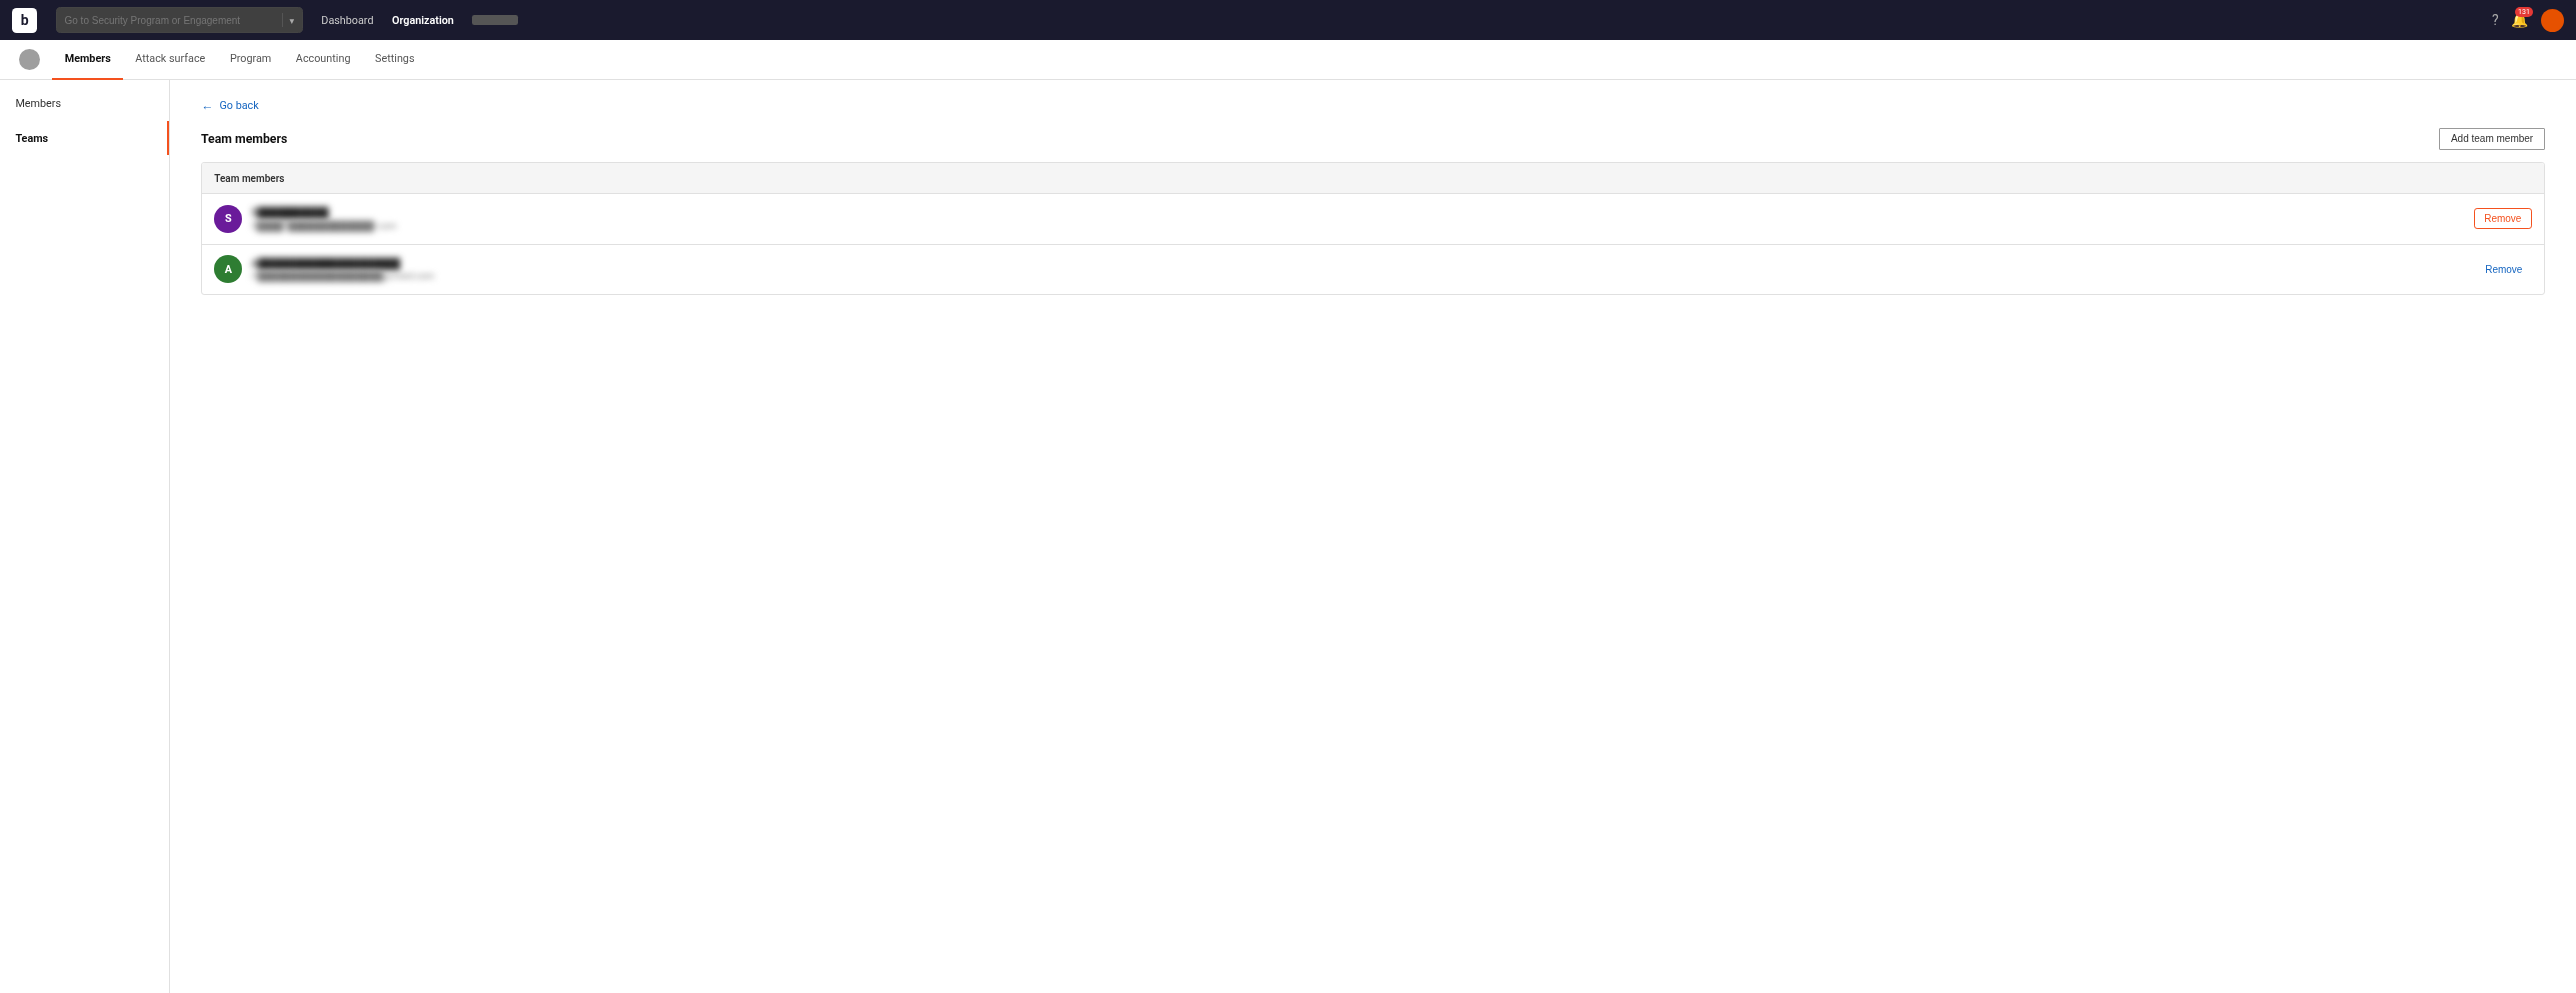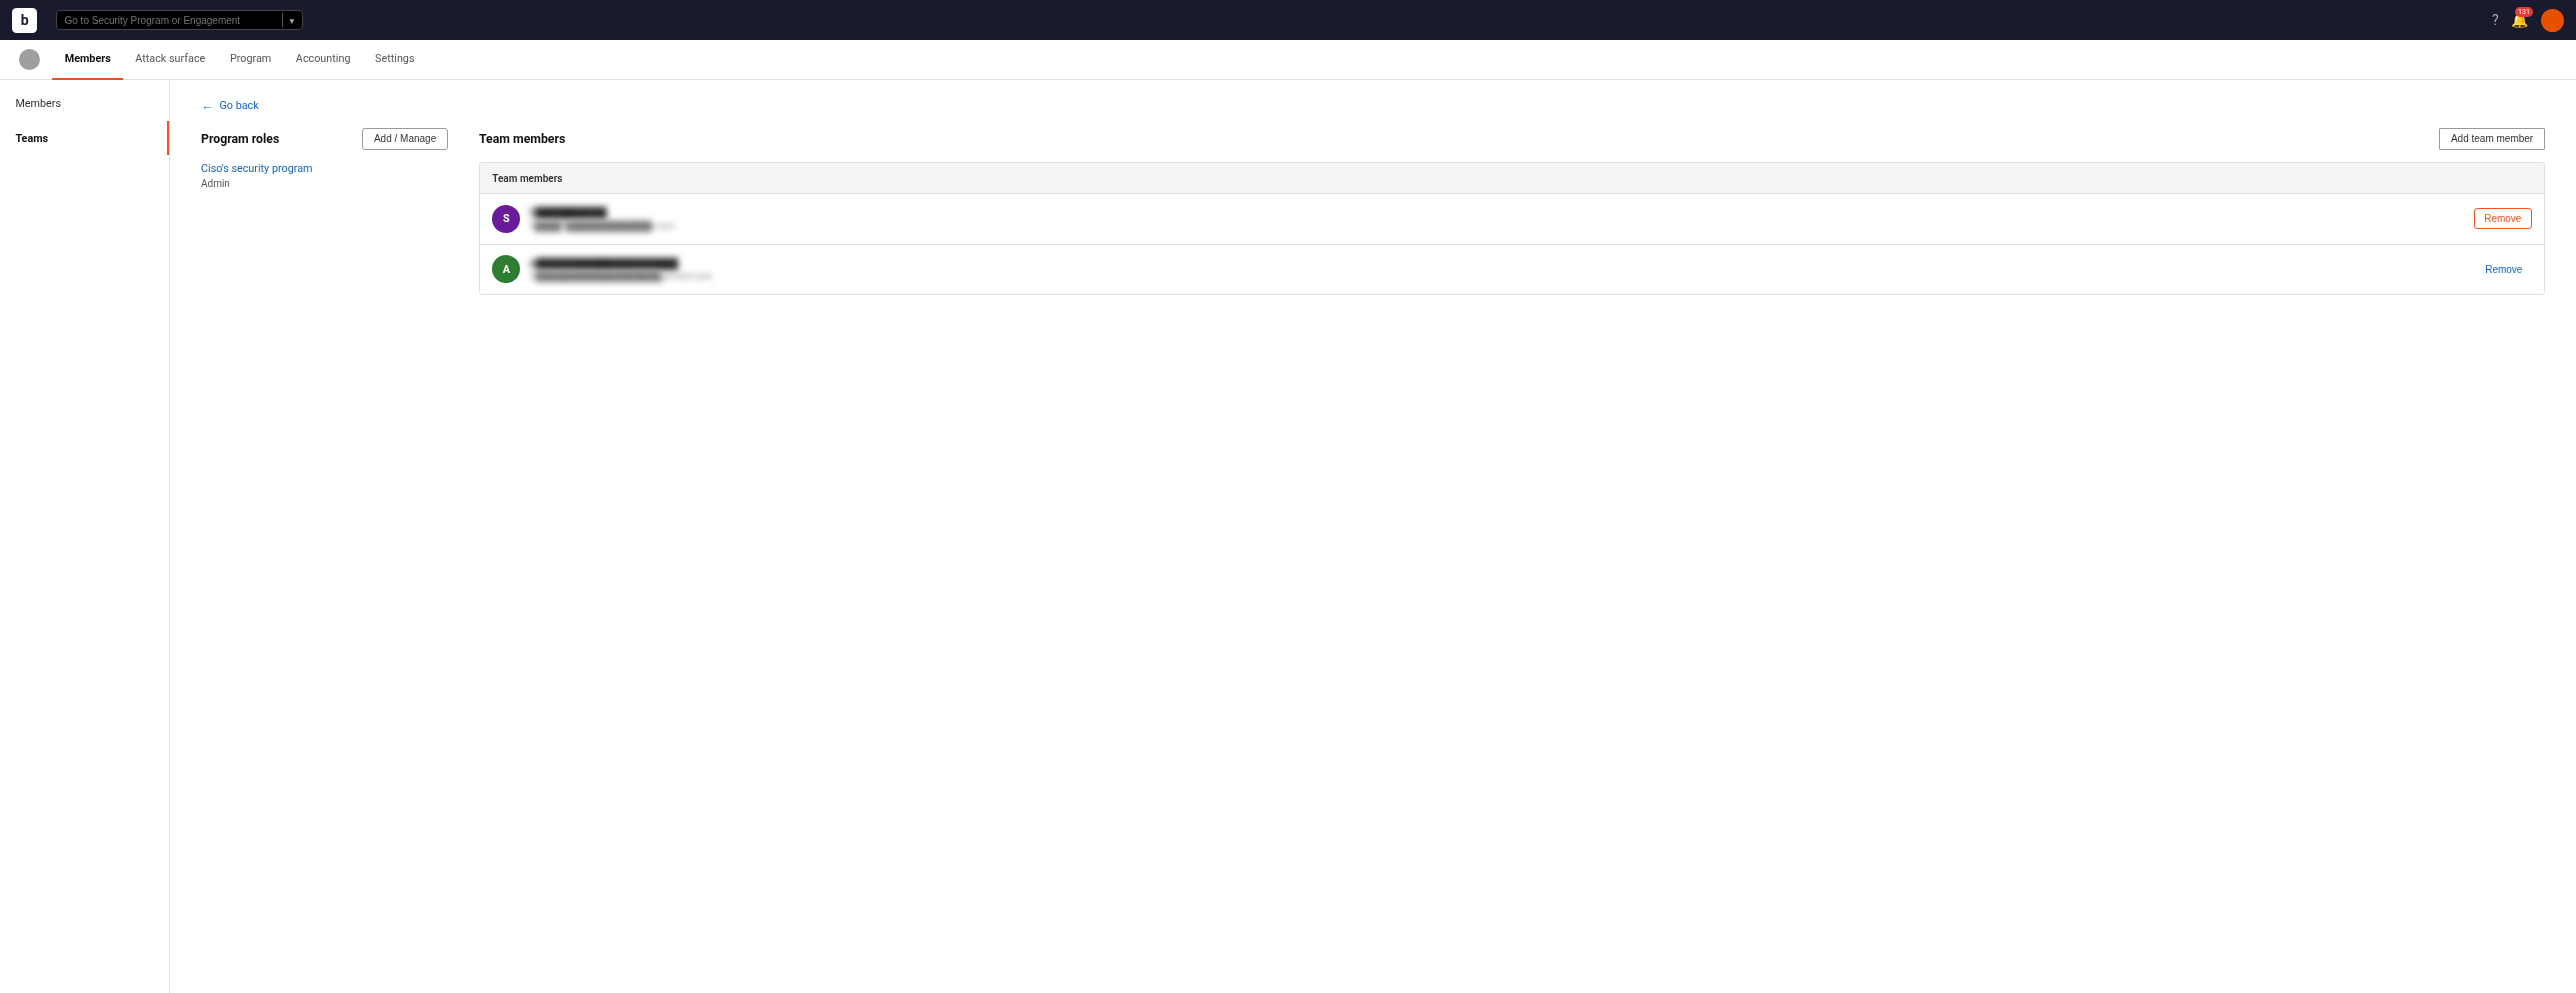--- a/index.html
+++ b/index.html
@@ -18,24 +18,24 @@
       width: 25px;
       height: 25px;
       background: #fff;
       border-radius: 4.6px;
       display: flex; align-items: center; justify-content: center;
       font-weight: bold; font-size: 14px; color: #1a1a2e; flex-shrink: 0;
     }
     .topbar-search {
       display: flex;
       align-items: center;
-      background: #000000;
+      background: #404040;
       border: 0.8px solid #444;
       border-radius: 4.6px;
-      height: 20px;
+      height: 26px;
       padding: 0 7.7px;
       gap: 6.2px;
       min-width: 247px;
     }
     .topbar-search input {
       background: transparent;
       border: none;
       outline: none;
       color: #ccc;
       font-size: 10px;
@@ -306,20 +306,25 @@
 
 <div class="topbar">
   <div class="topbar-logo">
     <span>b</span>
   </div>
   <div class="topbar-search">
     <input type="text" placeholder="Go to Security Program or Engagement" style="">
     <div class="divider-v"></div>
     <span class="chevron">▾</span>
   </div>
+  <div class="topbar-nav">
+    <span class="topbar-nav-item">Dashboard</span>
+    <span class="topbar-nav-item active">Organization</span>
+    <span class="topbar-nav-item" style="width:46px;height:9.3px;background:#555;border-radius:2.3px;display:inline-block;"></span>
+  </div>
   <div class="topbar-right">
     <div class="topbar-icon">
       <span>?</span>
     </div>
     <div class="topbar-icon" style="position:relative;">
       🔔
       <span class="badge">131</span>
     </div>
     <div class="avatar-circle"></div>
   </div>
@@ -344,28 +349,20 @@
   <div class="main-content">
 
     <div class="go-back">
       <span class="arrow">←</span>
       <span>Go back</span>
     </div>
 
 
     <div class="two-col">
 
-      <div class="col-left">
-        <div class="section-header">
-          <span class="section-title">Program roles</span>
-          <button class="btn-manage">Add / Manage</button>
-        </div>
-        <div class="program-link">Ciso's security program</div>
-        <div class="program-role">Admin</div>
-      </div>
 
       <div class="col-right">
         <div class="section-header">
           <span class="section-title">Team members</span>
           <button class="btn-add-member">Add team member</button>
         </div>
 
         <div class="members-table">
           <div class="members-table-header">Team members</div>
 

